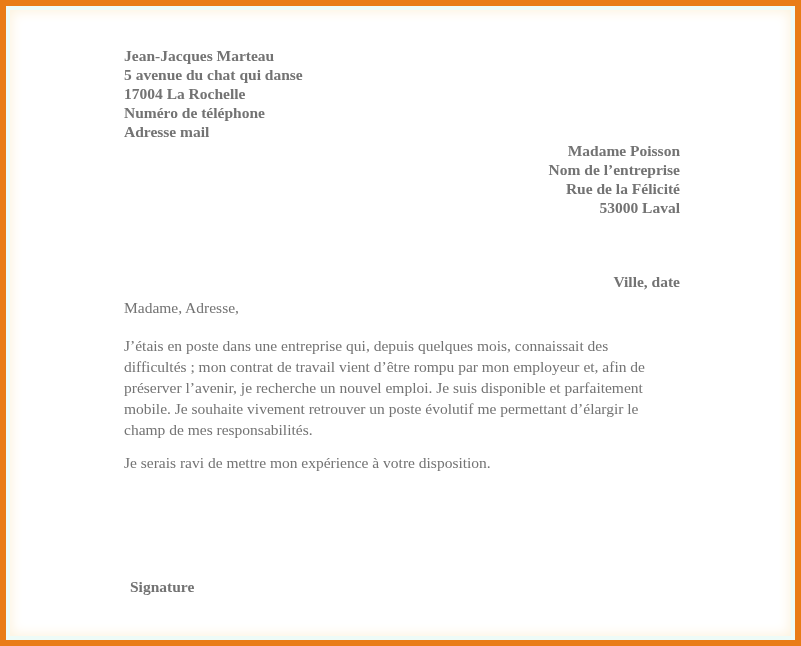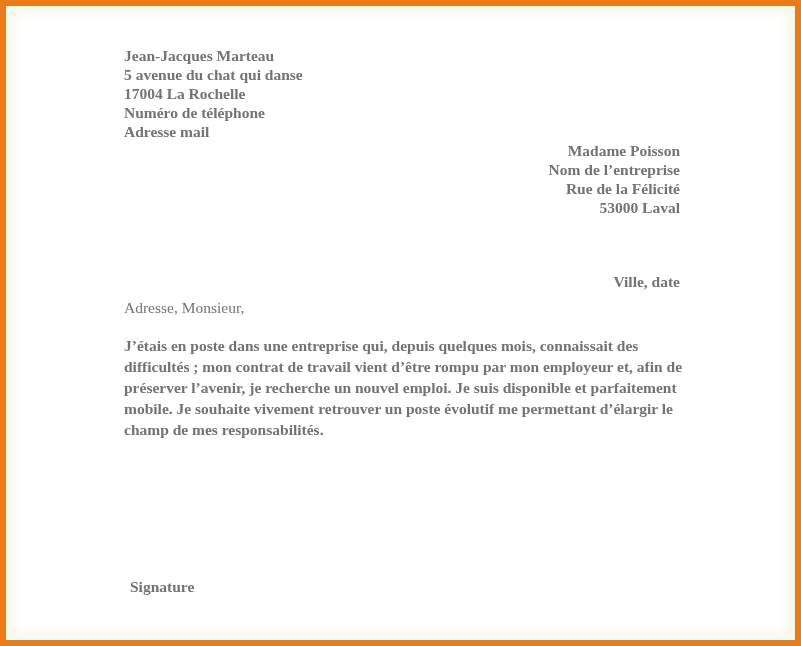--- a/index.html
+++ b/index.html
@@ -49,21 +49,21 @@
   .salutation {
     left: 118px;
     top: 291px;
     line-height: 21px;
   }
   .para {
     left: 118px;
     width: 600px;
     line-height: 21px;
   }
-  .p1 { top: 329px; font-weight: bold; }
+  .p1 { top: 329px; }
   .p2 { top: 446px; }
   .p3 { top: 481px; }
   .p4 { top: 515px; }
   .signature {
     left: 124px;
     top: 570px;
     line-height: 21px;
   }
 </style>
 </head>
@@ -77,26 +77,27 @@
 Numéro de téléphone
 Adresse mail</div>
 
   <div class="block bold recipient">Madame Poisson
 Nom de l’entreprise
 Rue de la Félicité
 53000 Laval</div>
 
   <div class="block bold dateline">Ville, date</div>
 
-  <div class="block salutation">Adresse, Monsieur,</div>
+  <div class="block salutation">Madame, Adresse,</div>
 
   <div class="block para p1">J’étais en poste dans une entreprise qui, depuis quelques mois, connaissait des
 difficultés ; mon contrat de travail vient d’être rompu par mon employeur et, afin de
 préserver l’avenir, je recherche un nouvel emploi. Je suis disponible et parfaitement
 mobile. Je souhaite vivement retrouver un poste évolutif me permettant d’élargir le
 champ de mes responsabilités.</div>
 
+  <div class="block para p2">Je serais ravi de mettre mon expérience à votre disposition.</div>
 
 
 
   <div class="block bold signature">Signature</div>
 
 </div>
 
 </body></html>

